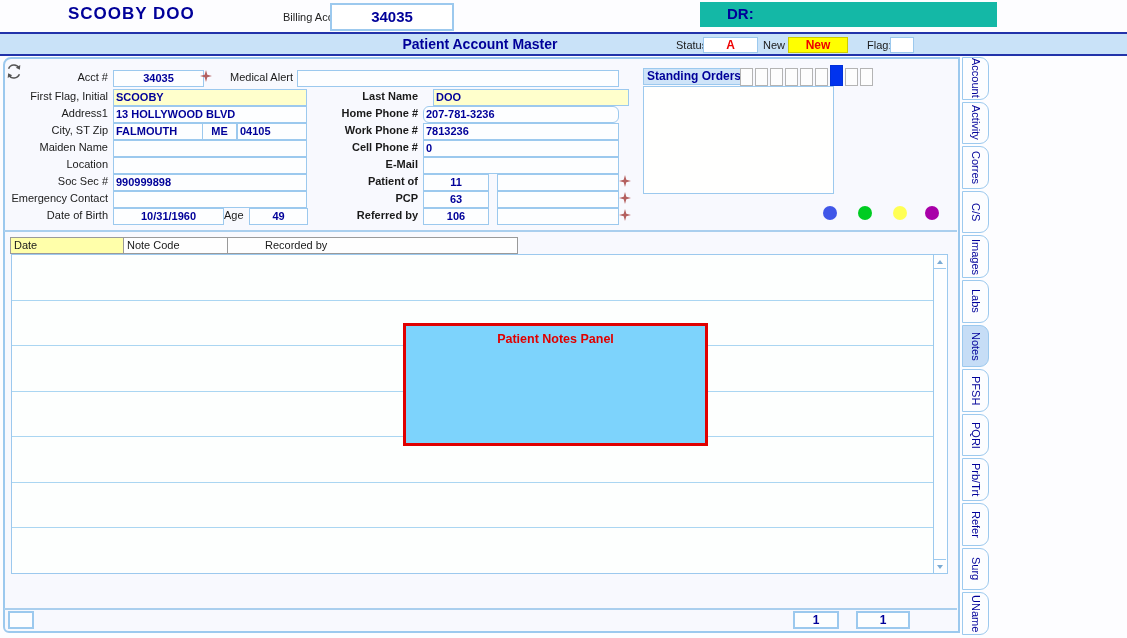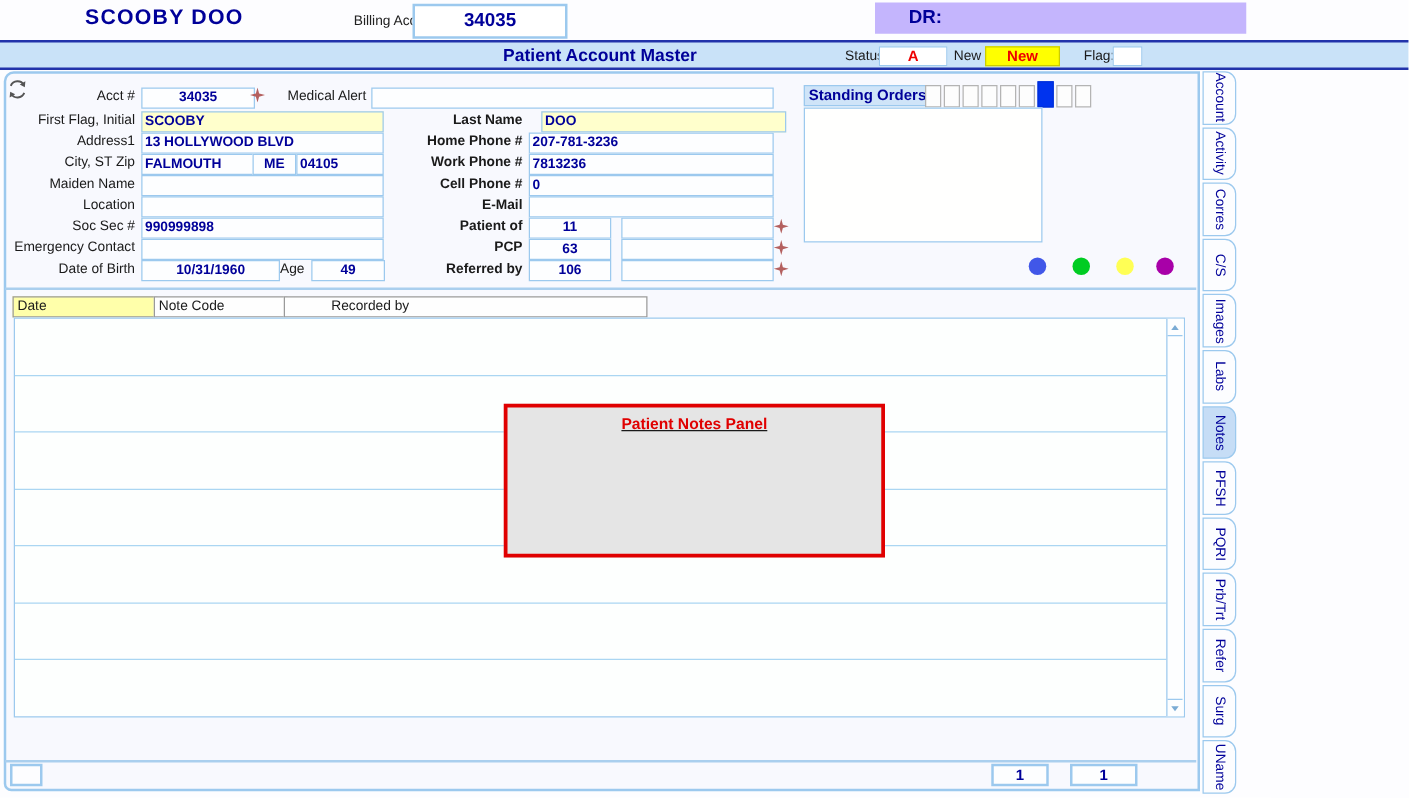--- a/index.html
+++ b/index.html
@@ -63,21 +63,21 @@
   .note-row{flex:1;border-bottom:1px solid #aad6f2;}
   .note-row:last-child{border-bottom:none;}
   .vscroll{position:absolute;right:0;top:0;bottom:0;width:13px;border-left:1px solid #9cc9ee;background:#fdfeff;}
   .sbtn{position:absolute;left:0;width:12px;height:13px;border-bottom:1px solid #9cc9ee;}
   .sbtn.down{bottom:0;top:auto;border-bottom:none;border-top:1px solid #9cc9ee;}
   .tri-up{position:absolute;left:3px;top:5px;width:0;height:0;border-left:3px solid transparent;
     border-right:3px solid transparent;border-bottom:4px solid #7aabd4;}
   .tri-down{position:absolute;left:3px;top:5px;width:0;height:0;border-left:3px solid transparent;
     border-right:3px solid transparent;border-top:4px solid #7aabd4;}
 
-  .overlay{position:absolute;left:403px;top:323px;width:299px;height:117px;background:#e5e5e5;border:3px solid #e00000;text-decoration:underline;}
+  .overlay{position:absolute;left:403px;top:323px;width:299px;height:117px;background:#7dd3fc;border:3px solid #e00000;}
   .overlay-title{margin-top:6px;text-align:center;font-size:12.5px;font-weight:bold;color:#e00000;}
 
   
   .bottom-box{position:absolute;left:8px;top:611px;width:22px;height:14px;background:#fdfdff;border:2px solid #9cc9ee;}
   .page-box{position:absolute;top:611px;height:14px;background:#fdfeff;border:2px solid #9cc9ee;
     text-align:center;line-height:14px;font-weight:bold;color:#000099;font-size:12px;}
   .of-label{position:absolute;left:842px;top:613px;margin-left:40px;}
 
   
   .tabstrip{position:absolute;left:962px;top:57px;width:27px;height:578px;display:flex;flex-direction:column;gap:2px;}
@@ -87,21 +87,21 @@
   .vtab.selected{background:#c6ddf6;}
 </style>
 </head>
 <body>
 
 <div class="canvas">
 
   <div class="patient-name">SCOOBY DOO</div>
   <div class="billing-label">Billing Acct #</div>
   <div class="billing-box">34035</div>
-  <div class="dr-bar" style="background-color: #c4b5fd;">
+  <div class="dr-bar" style="background-color: #14b8a6;">
     <span>DR:</span>
   </div>
 
   <div class="title-bar">
     <div class="title-text">Patient Account Master</div>
     <span class="status-label">Status:</span>
     <div class="status-box" style="color: rgb(238, 0, 0);">A</div>
     <span class="new-label">New</span>
     <div class="new-badge" style="color: rgb(238, 0, 0); background-color: rgb(255, 255, 0);">New</div>
     <span class="flag-label">Flag:</span>
@@ -126,21 +126,21 @@
   <div class="field" style="left:297px;top:70px;width:316px;"></div>
 
   <div class="lbl" style="top:89px;">First Flag, Initial</div>
   <div class="field" style="left: 113px; top: 89px; width: 188px; background-color: rgb(255, 255, 204);">SCOOBY</div>
   <div class="lblr" style="top:89px;">Last Name</div>
   <div class="field" style="left: 423px; top: 89px; width: 190px; background-color: rgb(255, 255, 204); margin-left: 10px;">DOO</div>
 
   <div class="lbl" style="top:106px;">Address1</div>
   <div class="field" style="left:113px;top:106px;width:188px;">13 HOLLYWOOD BLVD</div>
   <div class="lblr" style="top:106px;">Home Phone #</div>
-  <div class="field" style="left:423px;top:106px;width:190px;">207-781-3236</div>
+  <div class="field" style="left:423px;top:106px;width:190px;border-radius:6px;">207-781-3236</div>
 
   <div class="lbl" style="top:123px;">City, ST Zip</div>
   <div class="field" style="left:113px;top:123px;width:85px;">FALMOUTH</div>
   <div class="field center" style="left:202px;top:123px;width:29px;">ME</div>
   <div class="field" style="left:237px;top:123px;width:64px;">04105</div>
   <div class="lblr" style="top:123px;">Work Phone #</div>
   <div class="field" style="left:423px;top:123px;width:190px;">7813236</div>
 
   <div class="lbl" style="top:140px;">Maiden Name</div>
   <div class="field" style="left:113px;top:140px;width:188px;"></div>

